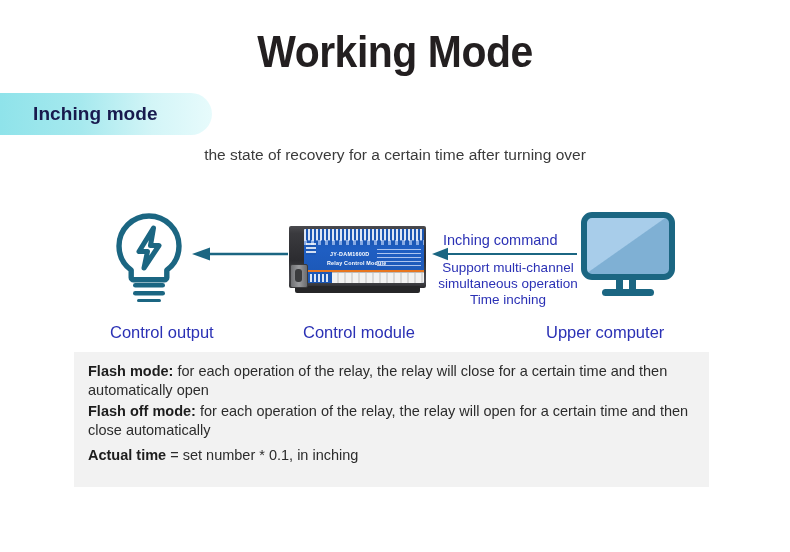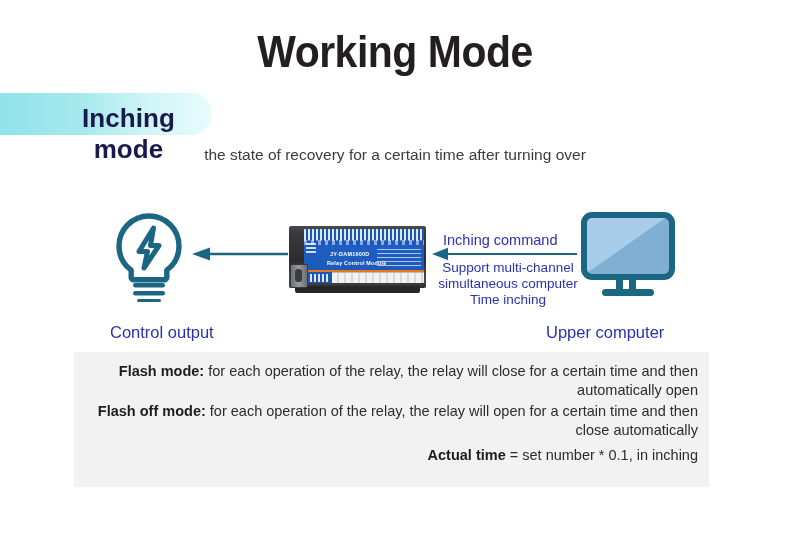--- a/index.html
+++ b/index.html
@@ -40,23 +40,23 @@
     position: absolute;
     left: 0px;
     top: 93px;
     width: 212px;
     height: 42px;
     border-radius: 0 21px 21px 0;
     background: linear-gradient(to right, #8fe3ea 0%, #a6e9ee 38%, #d3f5f7 72%, #e7fbfc 100%);
   }
   #mode-badge .badge-label {
     position: absolute;
-    left: 45px;
+    left: 33px;
     top: 10px;
-    font-size: 26px;
+    font-size: 19px;
     font-weight: 600;
     color: #181a4e;
     letter-spacing: 0.1px;
     text-align: center;
   }
 
   
   #description {
     position: absolute;
     left: 95px;
@@ -241,21 +241,20 @@
     background: #f2f2f2;
     padding: 0;
   }
   #info-box .info-para {
     position: absolute;
     left: 14px;
     width: 610px;
     font-size: 14.5px;
     line-height: 19px;
     color: #2c2c2c;
-    text-align: right;
   }
   #info-flash { top: 10px; }
   #info-flash-off { top: 50px; }
   #info-actual { top: 94px; left: 18px; }
   .info-para b { font-weight: 700; color: #1d1d1d; }
 </style>
 </head>
 <body>
 
 <div class="page">
@@ -310,21 +309,21 @@
 
     <span id="flow-arrow-command">
       <svg width="145" height="16" viewBox="0 0 145 16" xmlns="http://www.w3.org/2000/svg">
         <line x1="14" y1="8" x2="145" y2="8" stroke="#1b6682" stroke-width="2.2"></line>
         <polygon points="0,8 16,1.8 16,14.2" fill="#1b6682"></polygon>
       </svg>
     </span>
 
     <div id="cmd-sublabels">
       <span class="line">Support multi-channel</span>
-      <span class="line">simultaneous computer</span>
+      <span class="line">simultaneous operation</span>
       <span class="line">Time inching</span>
     </div>
 
     <span id="monitor-icon">
       <svg width="96" height="92" viewBox="0 0 96 92" xmlns="http://www.w3.org/2000/svg">
         <defs>
           <linearGradient id="screenGrad" x1="0" y1="0" x2="1" y2="1">
             <stop offset="0%" stop-color="#a8cdea"></stop>
             <stop offset="48%" stop-color="#a8cdea"></stop>
             <stop offset="49%" stop-color="#7fb0d4"></stop>
@@ -333,20 +332,21 @@
         </defs>
         <rect x="4" y="5" width="88" height="62" rx="8" ry="8" fill="url(#screenGrad)" stroke="#1b6682" stroke-width="6"></rect>
         <rect x="36" y="67" width="7" height="13" fill="#1b6682"></rect>
         <rect x="49" y="67" width="7" height="13" fill="#1b6682"></rect>
         <rect x="22" y="79" width="52" height="7" rx="3.5" fill="#1b6682"></rect>
       </svg>
     </span>
   </div>
 
   <div class="caption" id="caption-output">Control output</div>
+  <div class="caption" id="caption-module">Control module</div>
   <div class="caption" id="caption-computer">Upper computer</div>
 
   <div id="info-box">
     <div class="info-para" id="info-flash">
       <b>Flash mode:</b><span> for each operation of the relay, the relay will close for a certain time and then automatically open</span>
     </div>
     <div class="info-para" id="info-flash-off">
       <b>Flash off mode:</b><span> for each operation of the relay, the relay will open for a certain time and then close automatically</span>
     </div>
     <div class="info-para" id="info-actual">

